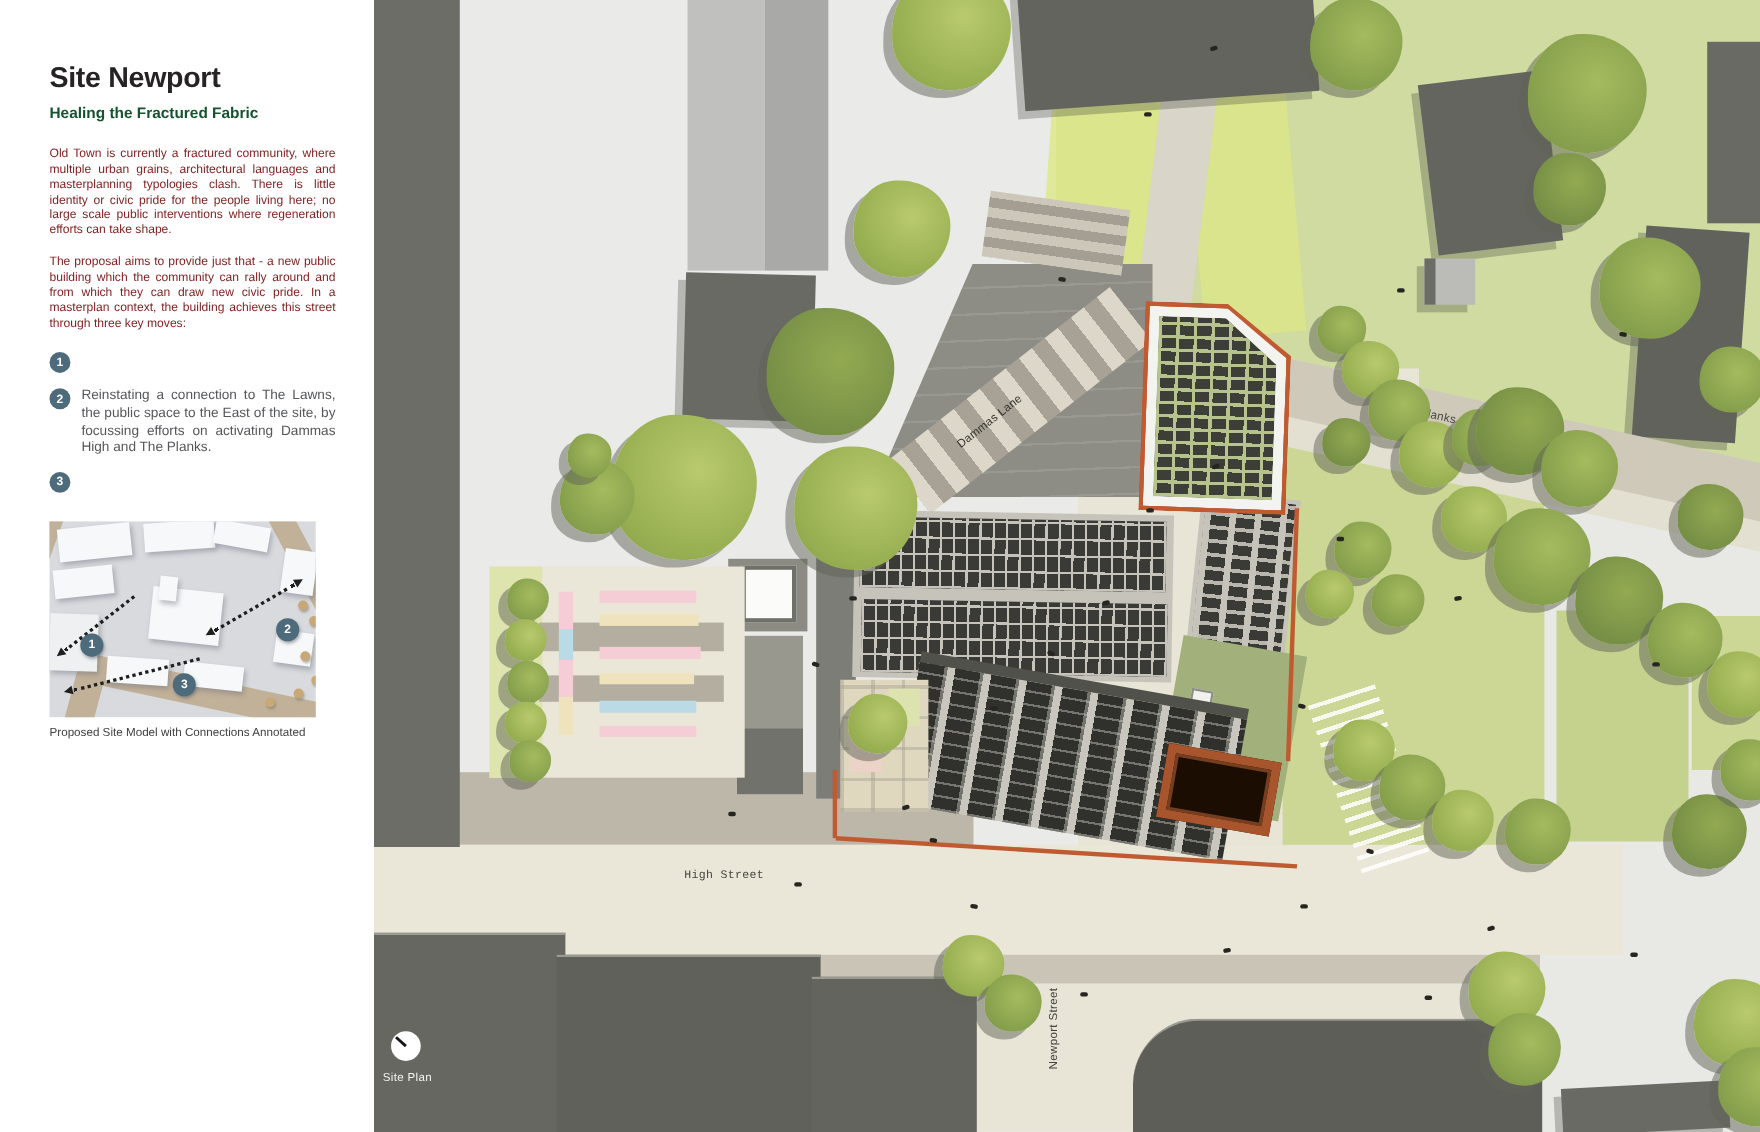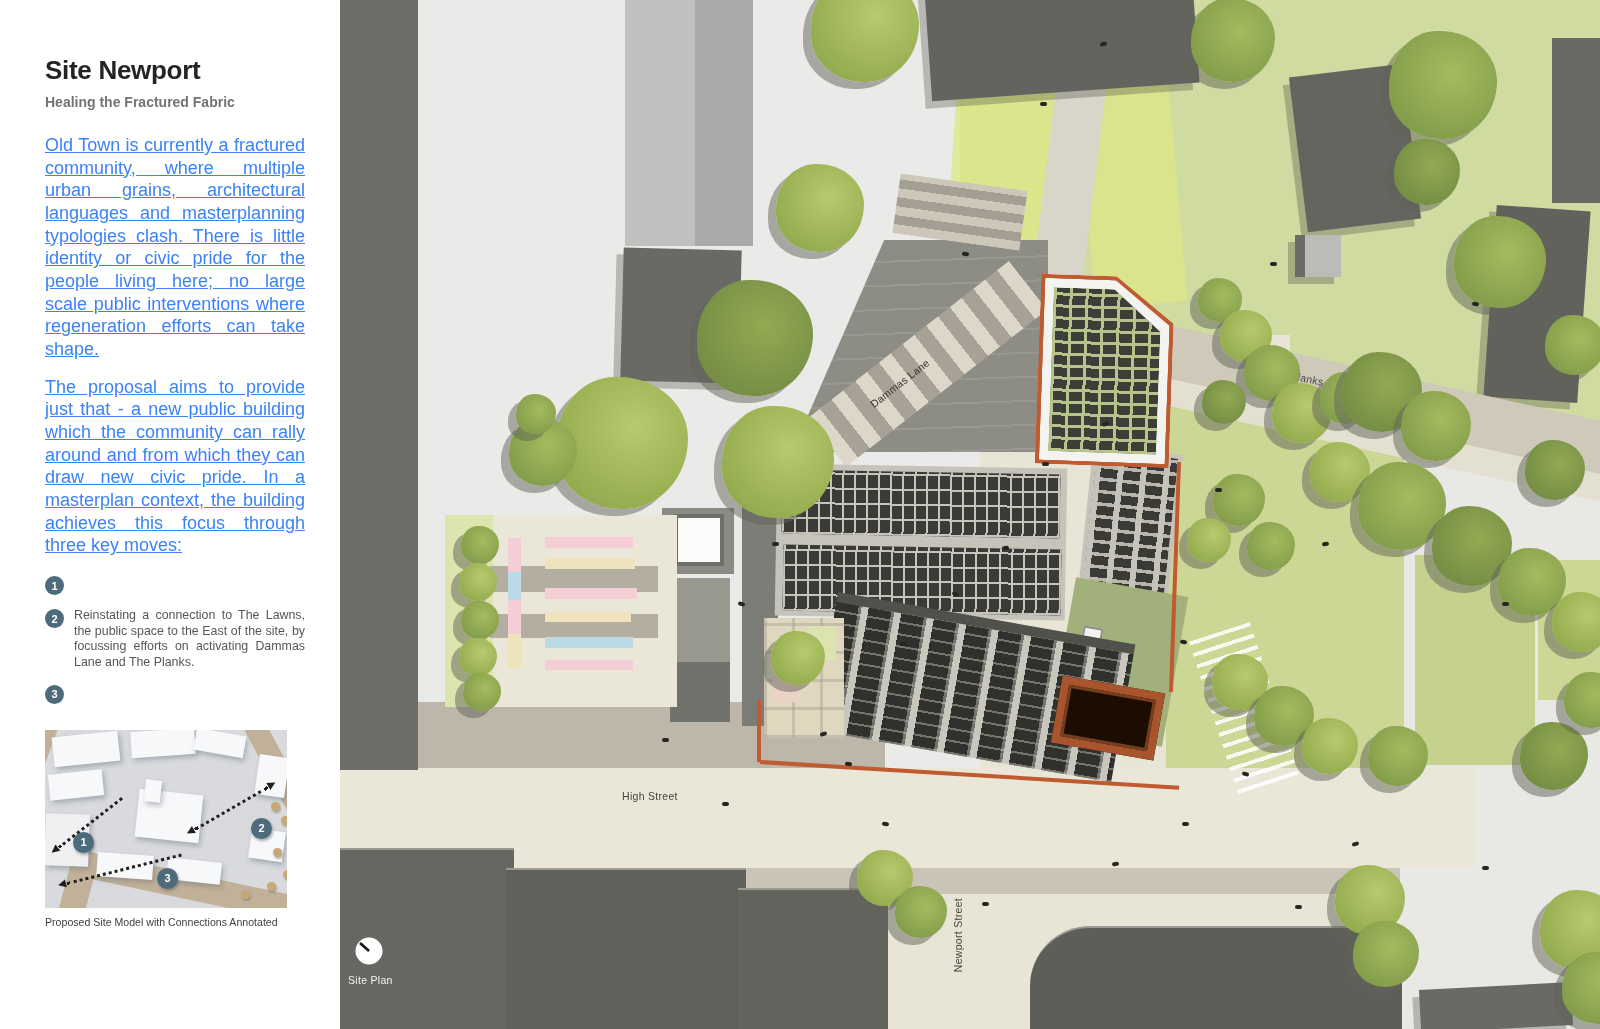--- a/index.html
+++ b/index.html
@@ -1,22 +1,22 @@
 <!DOCTYPE html>
 <html><head>
 <meta charset="utf-8">
 <style>
   html,body{margin:0;padding:0;background:#ffffff;font-family:"Liberation Sans",sans-serif;}
   .board{position:relative;width:1600px;height:1029px;background:#ffffff;overflow:hidden;}
 
   
   .panel{position:absolute;left:0;top:0;width:340px;height:1029px;background:#ffffff;box-sizing:border-box;padding:55px 35px 0 45px;}
   .title{font-size:26px;font-weight:700;color:#262324;letter-spacing:-0.3px;margin:0;}
-  .subtitle{font-size:14px;font-weight:700;color:#737373;margin:8px 0 0 0;}
-  .para{font-size:18px;line-height:1.26;color:#3b82f6;text-align:justify;margin:0;text-decoration:underline;}
+  .subtitle{font-size:14px;font-weight:700;color:#14532d;margin:8px 0 0 0;}
+  .para{font-size:11px;line-height:1.26;color:#7f1d1d;text-align:justify;margin:0;}
   .p1{margin-top:24px;}
   .p2{margin-top:15px;}
   .moves{margin-top:18px;display:flex;flex-direction:column;gap:13px;}
   .move{display:flex;gap:10px;}
   .mvnum{flex:none;width:19px;height:19px;border-radius:50%;background:#4d6b7a;color:#fff;font-size:11px;font-weight:700;display:flex;align-items:center;justify-content:center;margin-top:1px;}
   .mvtext{font-size:12.4px;line-height:1.26;color:#56575a;text-align:justify;margin:0;}
   .fig{position:relative;width:242px;height:178px;margin-top:26px;background:#d8dade;overflow:hidden;}
   .caption{font-size:10.6px;color:#3f3f41;margin-top:8px;}
 
   
@@ -49,29 +49,29 @@
 </style>
 </head>
 <body>
 
 <div class="board">
 
   <aside class="panel">
     <h1 class="title">Site Newport</h1>
     <h2 class="subtitle">Healing the Fractured Fabric</h2>
     <p class="para p1">Old Town is currently a fractured community, where multiple urban grains, architectural languages and masterplanning typologies clash. There is little identity or civic pride for the people living here; no large scale public interventions where regeneration efforts can take shape.</p>
-    <p class="para p2">The proposal aims to provide just that - a new public building which the community can rally around and from which they can draw new civic pride. In a masterplan context, the building achieves this focus through three key moves:</p>
+    <p class="para p2">The proposal aims to provide just that - a new public building which the community can rally around and from which they can draw new civic pride. In a masterplan context, the building achieves this street through three key moves:</p>
 
     <div class="moves">
       <div class="move">
         <div class="mvnum">1</div>
       </div>
       <div class="move">
         <div class="mvnum">2</div>
-        <p class="mvtext">Reinstating a connection to The Lawns, the public space to the East of the site, by focussing efforts on activating Dammas Lane and The Planks.</p>
+        <p class="mvtext">Reinstating a connection to The Lawns, the public space to the East of the site, by focussing efforts on activating Dammas High and The Planks.</p>
       </div>
       <div class="move">
         <div class="mvnum">3</div>
       </div>
     </div>
 
     <div class="fig">
       <div class="rd" style="left:-8px;top:-20px;width:26px;height:160px;transform:rotate(20deg);transform-origin:top left;"></div>
       <div class="rd" style="left:30px;top:118px;width:26px;height:90px;transform:rotate(15deg);transform-origin:top left;"></div>
       <div class="rd" style="left:35px;top:120px;width:230px;height:26px;transform:rotate(12deg);transform-origin:top left;"></div>
@@ -258,21 +258,21 @@
         <div class="person" style="left: 542px; top: 822px; transform: rotate(10deg);"></div>
         <div class="person" style="left: 382px; top: 802px; transform: rotate(0deg);"></div>
         <div class="person" style="left: 1012px; top: 842px; transform: rotate(-15deg);"></div>
         <div class="person" style="left: 1142px; top: 866px; transform: rotate(0deg);"></div>
         <div class="person" style="left: 955px; top: 905px; transform: rotate(0deg);"></div>
         <div class="person" style="left: 322px; top: 738px; transform: rotate(0deg);"></div>
         <div class="person" style="left: 875px; top: 488px; transform: rotate(0deg);"></div>
         <div class="person" style="left: 840px; top: 640px; transform: rotate(12deg);"></div>
       </div>
 
-    <span class="maplabel" style="left:282px;top:790px;">High Street</span>
+    <span class="maplabel" style="left:282px;top:790px;font-family:Liberation Mono, monospace;">High Street</span>
     <span class="maplabel" style="left:612px;top:898px;writing-mode:vertical-rl;transform:rotate(180deg);">Newport Street</span>
 
     <svg style="position:absolute;left:14px;top:936px;" width="30" height="30" viewBox="0 0 30 30">
       <circle cx="15" cy="15" r="13.5" fill="#ffffff"></circle>
       <line x1="15" y1="15" x2="6" y2="7" stroke="#151515" stroke-width="2.6"></line>
     </svg>
     <span class="siteplanlabel" style="left:8px;top:974px;">Site Plan</span>
   </div>
 </div>
 

